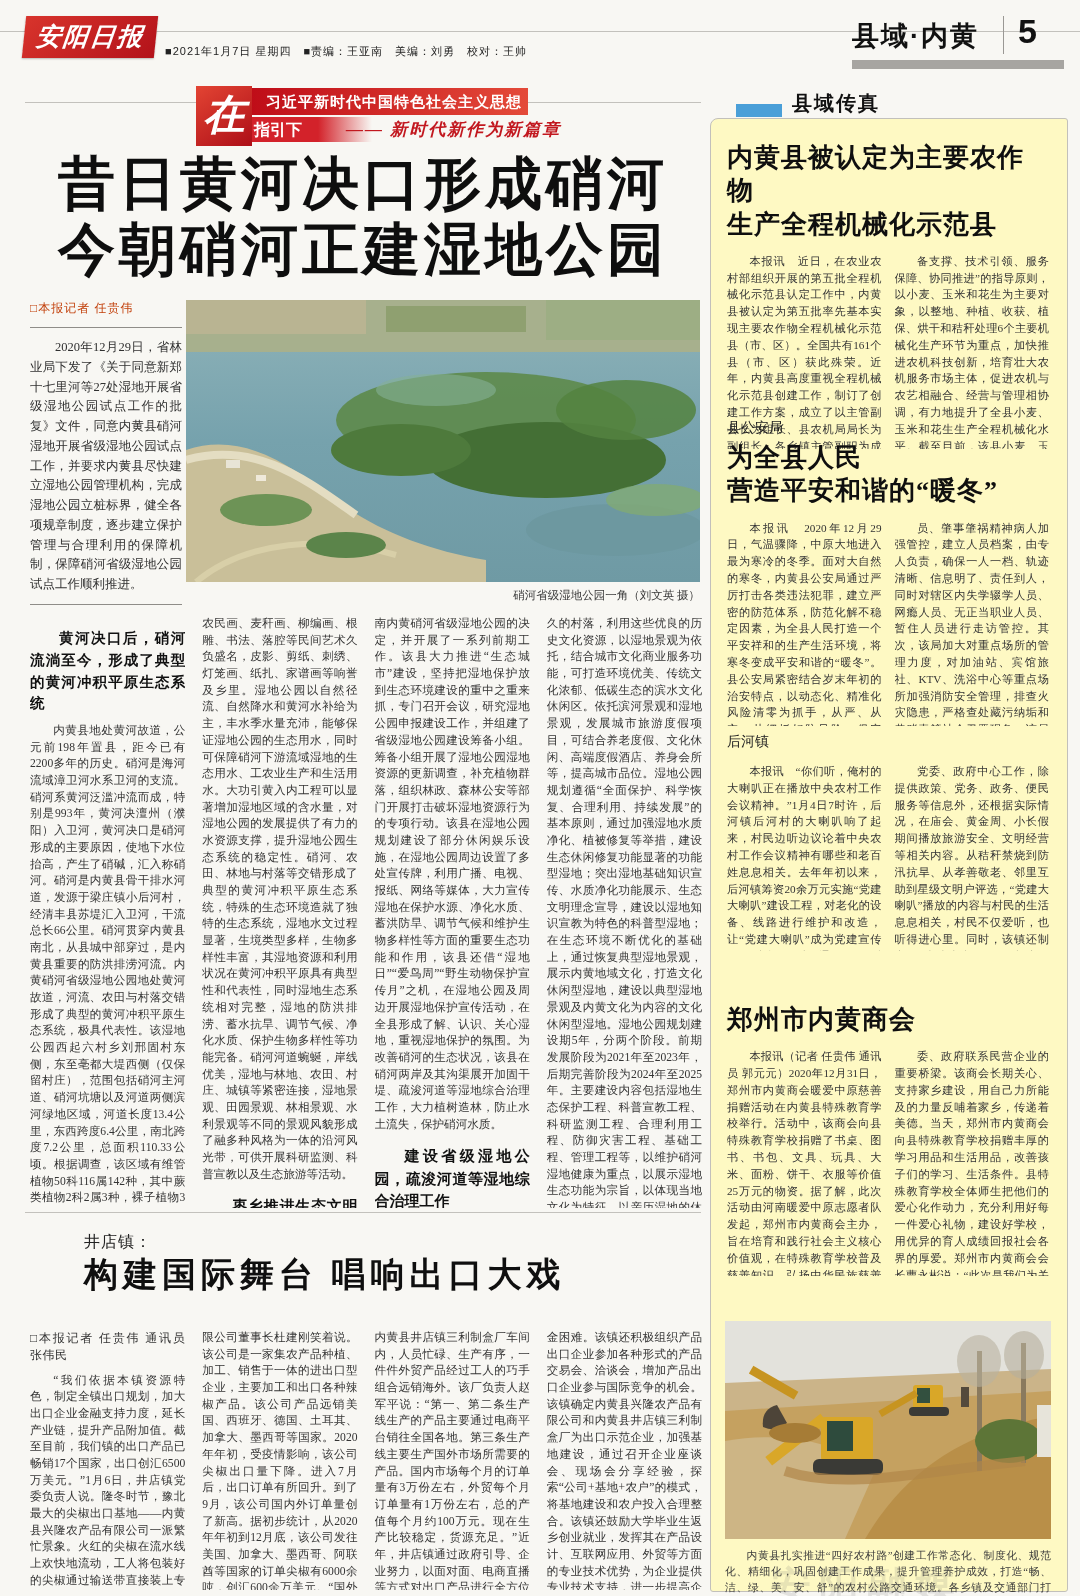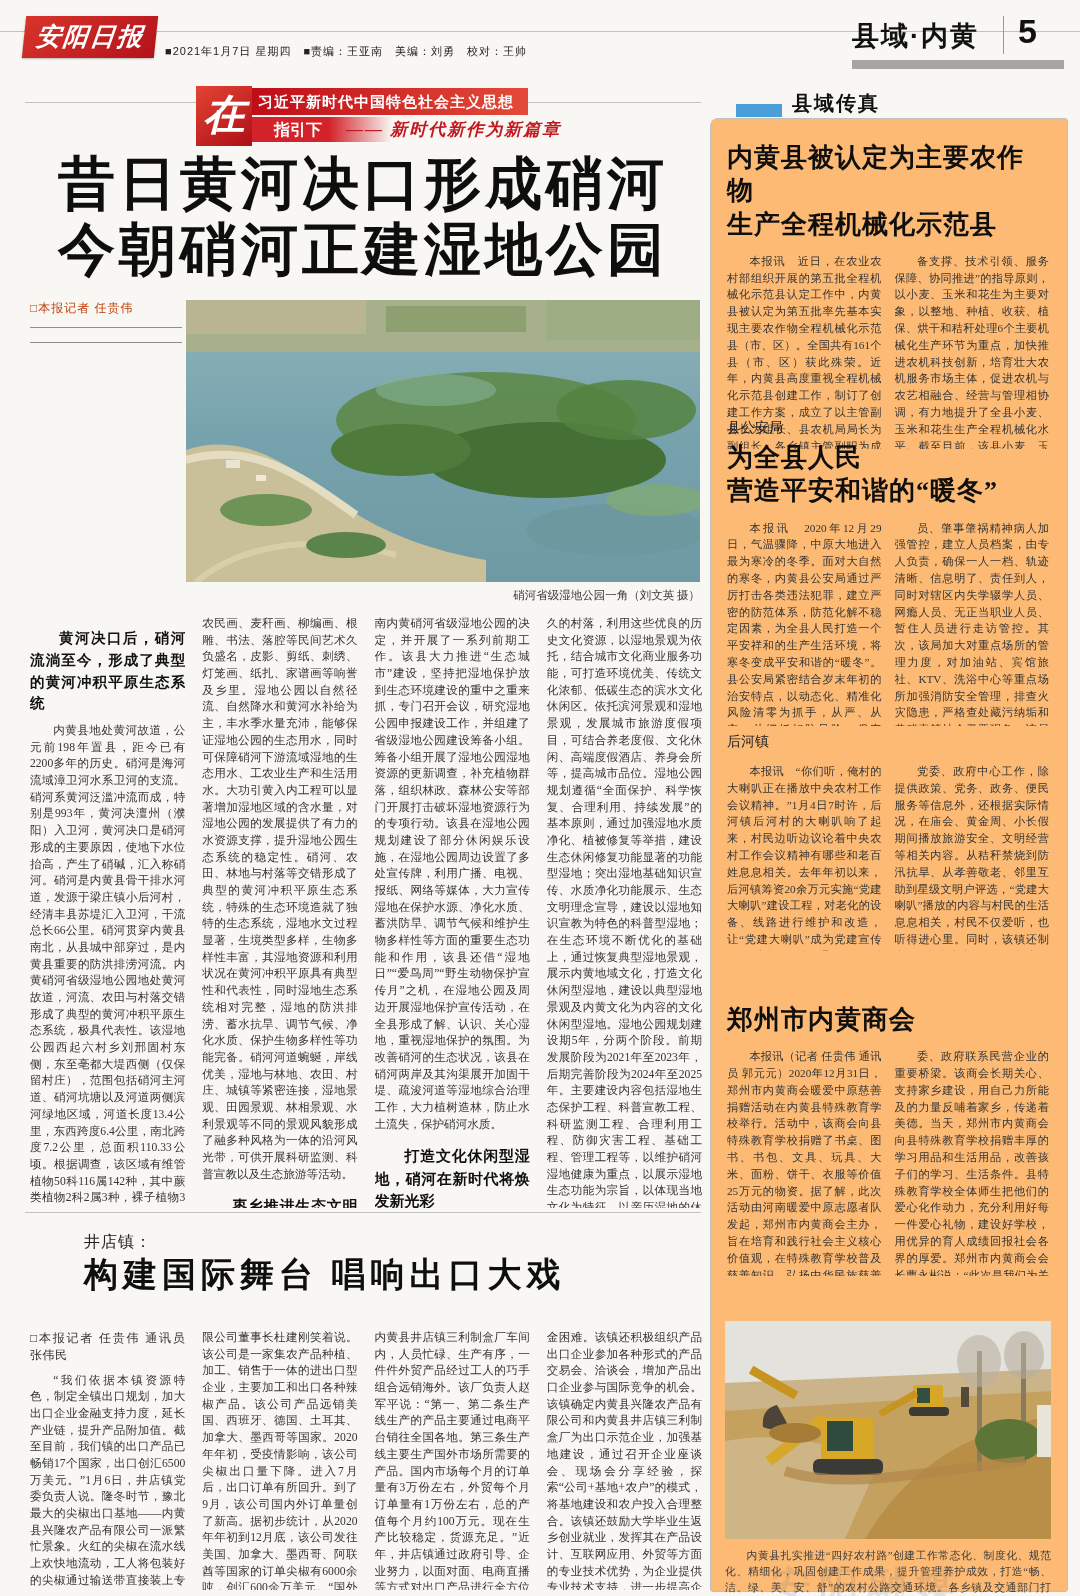--- a/index.html
+++ b/index.html
@@ -15,23 +15,23 @@
   .dateline{left:165px;top:44px;font-size:11px;color:#222;letter-spacing:1px;}
   .sec-title{left:852px;top:18px;font-size:27px;font-weight:900;letter-spacing:2px;color:#111;}
   .sec-divider{left:1003px;top:16px;width:1px;height:38px;background:#9a9894;}
   .page-num{left:1018px;top:12px;font-size:34px;font-weight:900;color:#111;}
   .sec-bar{left:852px;top:60px;width:212px;height:9px;background:#a7a5a1;}
   
   .banner{left:196px;top:86px;width:332px;height:60px;z-index:3;}
   .b-zai{position:absolute;left:0;top:0;width:56px;height:60px;background:linear-gradient(145deg,#e34433,#ad0f18);
          color:#fff;font-size:42px;font-style:italic;font-weight:900;text-align:center;line-height:58px;}
   .b-top{position:absolute;left:56px;top:2px;right:0;height:27px;background:linear-gradient(90deg,#bf0d18,#e44a39);
-         color:#fff;font-weight:bold;font-size:15px;line-height:27px;padding-left:6px;letter-spacing:1px;white-space:nowrap;}
+         color:#fff;font-weight:bold;font-size:15px;line-height:27px;padding-left:14px;letter-spacing:1px;white-space:nowrap;}
   .b-bottom{position:absolute;left:56px;top:31px;width:118px;height:25px;color:#fff;font-weight:bold;font-size:16px;
-         line-height:25px;padding-left:22px;background:linear-gradient(90deg,#d3222a 55%,rgba(231,150,140,0));}
+         line-height:25px;padding-left:2px;background:linear-gradient(90deg,#d3222a 55%,rgba(231,150,140,0));}
   .b-slogan{position:absolute;left:150px;top:32px;white-space:nowrap;color:#c2181f;font-size:17px;
          font-weight:900;font-style:italic;letter-spacing:2px;}
   
   .headline{left:22px;top:150px;width:682px;text-align:center;font-weight:900;color:#0e0e0e;
             font-size:57px;line-height:1.16;letter-spacing:4px;}
   
   .lede{left:30px;top:300px;width:152px;}
   .byline{font-size:12px;color:#c2410c;letter-spacing:1px;}
   .lede .rule{height:1px;background:#8f8d88;margin:10px 0;}
   .lede-text{font-size:12.5px;line-height:1.58;text-align:justify;text-indent:2em;color:#303030;height:252px;overflow:hidden;}
@@ -42,21 +42,21 @@
   .maincols{left:30px;top:616px;width:672px;height:592px;display:flex;gap:17px;}
   .mcol{flex:1;font-size:11.6px;line-height:1.44;text-align:justify;color:#343434;overflow:hidden;}
   .mcol .t{text-indent:2em;}
   .subhead{font-weight:900;font-size:14.5px;line-height:1.5;text-indent:2em;color:#111;margin:12px 0 8px;}
   
   .ba-kicker{left:84px;top:1232px;font-size:16px;color:#222;letter-spacing:1px;}
   .ba-headline{left:84px;top:1252px;width:560px;font-size:34px;font-weight:900;color:#0f0f0f;letter-spacing:5px;}
   .ba-cols{left:30px;top:1330px;width:672px;height:260px;display:flex;gap:17px;}
   .ba-byline{font-size:12px;margin-bottom:8px;letter-spacing:.5px;}
   
-  .rail{left:710px;top:118px;width:356px;height:1472px;border:1px solid #c2c0bb;border-radius:8px 3px 3px 3px;background:#fdba74;}
+  .rail{left:710px;top:118px;width:356px;height:1472px;border:1px solid #c2c0bb;border-radius:8px 3px 3px 3px;background:#fef9c3;}
   .rail-tab{left:736px;top:104px;width:46px;height:13px;background:#4a9fd8;z-index:2;}
   .rail-label{left:792px;top:90px;font-size:20px;font-weight:900;letter-spacing:2px;color:#111;z-index:2;}
   .r-art{position:absolute;left:16px;width:322px;}
   .r-kicker{font-size:14px;color:#222;margin-bottom:4px;}
   .r-title{font-size:26px;font-weight:900;line-height:1.28;letter-spacing:1px;color:#0f0f0f;}
   .r-body{display:flex;gap:13px;margin-top:12px;}
   .r-col{flex:1;font-size:11.2px;line-height:1.5;text-align:justify;color:#343434;overflow:hidden;text-indent:2em;}
   .photo-road{position:absolute;left:14px;top:1202px;width:326px;height:218px;overflow:hidden;background:#cdb183;}
   .caption-road{position:absolute;left:14px;top:1428px;width:326px;font-size:10.8px;line-height:1.5;
                 text-align:justify;text-indent:2em;color:#3a3a3a;}
@@ -85,20 +85,21 @@
   </div>
 
   <div class="abs headline hei">
     <div>昔日黄河决口形成硝河</div>
     <div>今朝硝河正建湿地公园</div>
   </div>
 
   <div class="abs lede">
     <div class="byline hei">□本报记者 任贵伟</div>
     <div class="rule"></div>
+    <div class="lede-text">2020年12月29日，省林业局下发了《关于同意新郑十七里河等27处湿地开展省级湿地公园试点工作的批复》文件，同意内黄县硝河湿地开展省级湿地公园试点工作，并要求内黄县尽快建立湿地公园管理机构，完成湿地公园立桩标界，健全各项规章制度，逐步建立保护管理与合理利用的保障机制，保障硝河省级湿地公园试点工作顺利推进。</div>
     <div class="rule" style="margin-top:14px;"></div>
   </div>
 
   <div class="abs photo-main">
     <svg width="514" height="282" viewBox="0 0 514 282">
       <defs>
         <linearGradient id="water" x1="0" y1="0" x2="0" y2="1">
           <stop offset="0" stop-color="#8fb3b9"></stop>
             <stop offset="0.5" stop-color="#76a2ad"></stop>
             <stop offset="1" stop-color="#6f9aa4"></stop>
@@ -132,21 +133,21 @@
       <div class="subhead">黄河决口后，硝河流淌至今，形成了典型的黄河冲积平原生态系统</div>
       <div class="t">内黄县地处黄河故道，公元前198年置县，距今已有2200多年的历史。硝河是海河流域漳卫河水系卫河的支流。硝河系黄河泛滥冲流而成，特别是993年，黄河决澶州（濮阳）入卫河，黄河决口是硝河形成的主要原因，使地下水位抬高，产生了硝碱，汇入称硝河。硝河是内黄县骨干排水河道，发源于梁庄镇小后河村，经清丰县苏堤汇入卫河，干流总长66公里。硝河贯穿内黄县南北，从县城中部穿过，是内黄县重要的防洪排涝河流。内黄硝河省级湿地公园地处黄河故道，河流、农田与村落交错形成了典型的黄河冲积平原生态系统，极具代表性。该湿地公园西起六村乡刘邢固村东侧，东至亳都大堤西侧（仅保留村庄），范围包括硝河主河道、硝河坑塘以及河道两侧滨河绿地区域，河道长度13.4公里，东西跨度6.4公里，南北跨度7.2公里，总面积110.33公顷。根据调查，该区域有维管植物50科116属142种，其中蕨类植物2科2属3种，裸子植物3科4属4种，被子植物45科110属135种。湿地公园周边动物共计18目31科77种，其中鱼类5目7科25种，两栖类1目2科3种，爬行类1目5科9种，鸟类8目14科30种，兽类3目3科8种。湿地公园所在的内黄县历史悠久，文化灿烂，民俗风情独特。内黄是寻根祭祖圣地，是中国最佳绿色生态旅游名县、国家级生态示范县、全国绿色小康县、中国名特优经济林红枣之乡，现存有国家级重点文物保护单位2处、省级重点文物保护单位10处，市、县级重点文物保护单位45处。该县是中国民间艺术之乡，民间武艺、杂耍、曲艺等历史悠久、独具风格。</div>
     </div>
     <div class="mcol">
       <div>农民画、麦秆画、柳编画、根雕、书法、落腔等民间艺术久负盛名，皮影、剪纸、刺绣、灯笼画、纸扎、家谱画等响誉及乡里。湿地公园以自然径流、自然降水和黄河水补给为主，丰水季水量充沛，能够保证湿地公园的生态用水，同时可保障硝河下游流域湿地的生态用水、工农业生产和生活用水。大功引黄入内工程可以显著增加湿地区域的含水量，对湿地公园的发展提供了有力的水资源支撑，提升湿地公园生态系统的稳定性。硝河、农田、林地与村落等交错形成了典型的黄河冲积平原生态系统，特殊的生态环境造就了独特的生态系统，湿地水文过程显著，生境类型多样，生物多样性丰富，其湿地资源和利用状况在黄河冲积平原具有典型性和代表性，同时湿地生态系统相对完整，湿地的防洪排涝、蓄水抗旱、调节气候、净化水质、保护生物多样性等功能完备。硝河河道蜿蜒，岸线优美，湿地与林地、农田、村庄、城镇等紧密连接，湿地景观、田园景观、林相景观、水利景观等不同的景观风貌形成了融多种风格为一体的沿河风光带，可供开展科研监测、科普宣教以及生态旅游等活动。</div>
       <div class="subhead" style="font-size:15px;">枣乡推进生态文明建设，硝河综合治理不停歇</div>
 
     </div>
     <div class="mcol">
       <div>南内黄硝河省级湿地公园的决定，并开展了一系列前期工作。该县大力推进“生态城市”建设，坚持把湿地保护放到生态环境建设的重中之重来抓，专门召开会议，研究湿地公园申报建设工作，并组建了省级湿地公园建设筹备小组。筹备小组开展了湿地公园湿地资源的更新调查，补充植物群落，组织林政、森林公安等部门开展打击破坏湿地资源行为的专项行动。该县在湿地公园规划建设了部分休闲娱乐设施，在湿地公园周边设置了多处宣传牌，利用广播、电视、报纸、网络等媒体，大力宣传湿地在保护水源、净化水质、蓄洪防旱、调节气候和维护生物多样性等方面的重要生态功能和作用，该县还借“湿地日”“爱鸟周”“野生动物保护宣传月”之机，在湿地公园及周边开展湿地保护宣传活动，在全县形成了解、认识、关心湿地，重视湿地保护的氛围。为改善硝河的生态状况，该县在硝河两岸及其沟渠展开加固干堤、疏浚河道等湿地综合治理工作，大力植树造林，防止水土流失，保护硝河水质。</div>
-      <div class="subhead" style="font-size:15px;">打造文化休闲型湿地，硝河在新时代将焕发新光彩</div>
+      <div class="subhead" style="font-size:15px;">建设省级湿地公园，疏浚河道等湿地综合治理工作</div>
 
     </div>
     <div class="mcol">
       <div>久的村落，利用这些优良的历史文化资源，以湿地景观为依托，结合城市文化商业服务功能，可打造环境优美、传统文化浓郁、低碳生态的滨水文化休闲区。依托滨河景观和湿地景观，发展城市旅游度假项目，可结合养老度假、文化休闲、高端度假酒店、养身会所等，提高城市品位。湿地公园规划遵循“全面保护、科学恢复、合理利用、持续发展”的基本原则，通过加强湿地水质净化、植被修复等举措，建设生态休闲修复功能显著的功能型湿地；突出湿地基础知识宣传、水质净化功能展示、生态文明理念宣导，建设以湿地知识宣教为特色的科普型湿地；在生态环境不断优化的基础上，通过恢复典型湿地景观，展示内黄地域文化，打造文化休闲型湿地，建设以典型湿地景观及内黄文化为内容的文化休闲型湿地。湿地公园规划建设期5年，分两个阶段。前期发展阶段为2021年至2023年，后期完善阶段为2024年至2025年。主要建设内容包括湿地生态保护工程、科普宣教工程、科研监测工程、合理利用工程、防御灾害工程、基础工程、管理工程等，以维护硝河湿地健康为重点，以展示湿地生态功能为宗旨，以体现当地文化为特征，以亲历湿地的休闲活动为亮点，全面树立内黄硝河省级湿地公园的品牌形象。该县通过湿地公园的规划和建设、保护和恢复硝河湿地生态系统，有效发挥湿地涵养水源、调蓄洪水、保护生物多样性和提供湿地产品等生态效益、经济效益和社会效益。“我们将按照《河南省省级湿地公园管理办法（试行）》的规定和《河南省内黄硝河省级湿地公园总体规划（2021—2025年）》开展建设管理工作，防止轻保护、重开发的现象出现，高标准建设湿地公园，确保按期完成任务，将内黄硝河省级湿地公园建成河流湿地保护与合理利用的典范。”县自然资源局负责人说。</div>
     </div>
   </div>
 
   <div class="hline" style="left:25px;top:1212px;width:676px;"></div>
   <div class="abs ba-kicker">井店镇：</div>
   <div class="abs ba-headline">构建国际舞台  唱响出口大戏</div>

